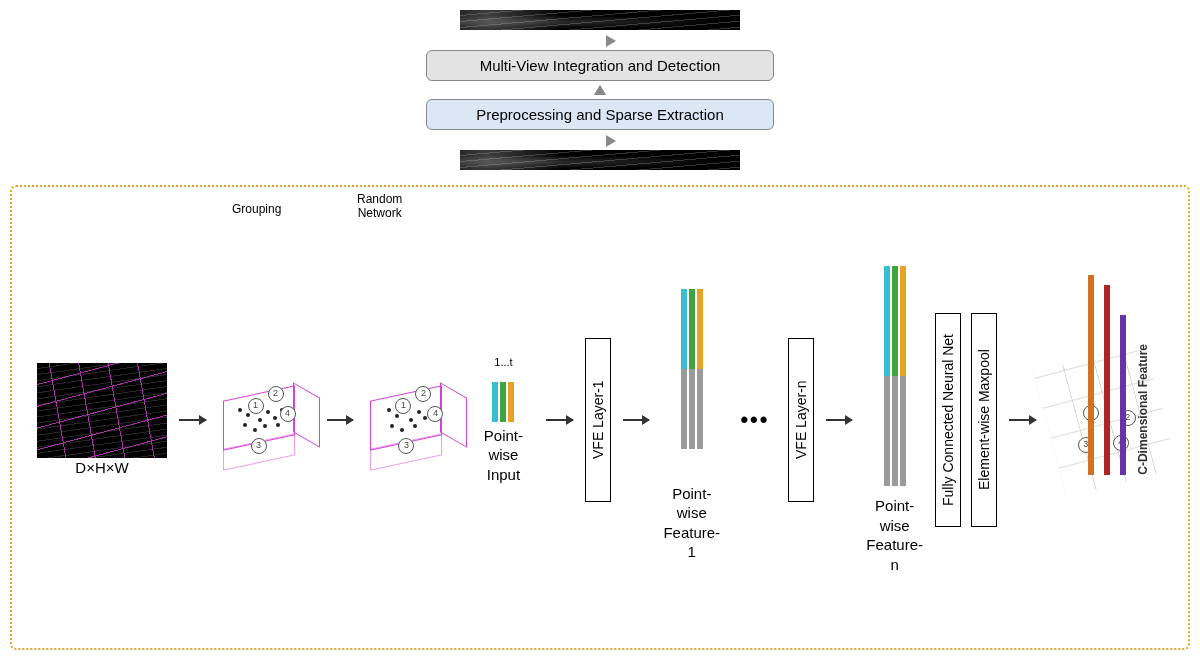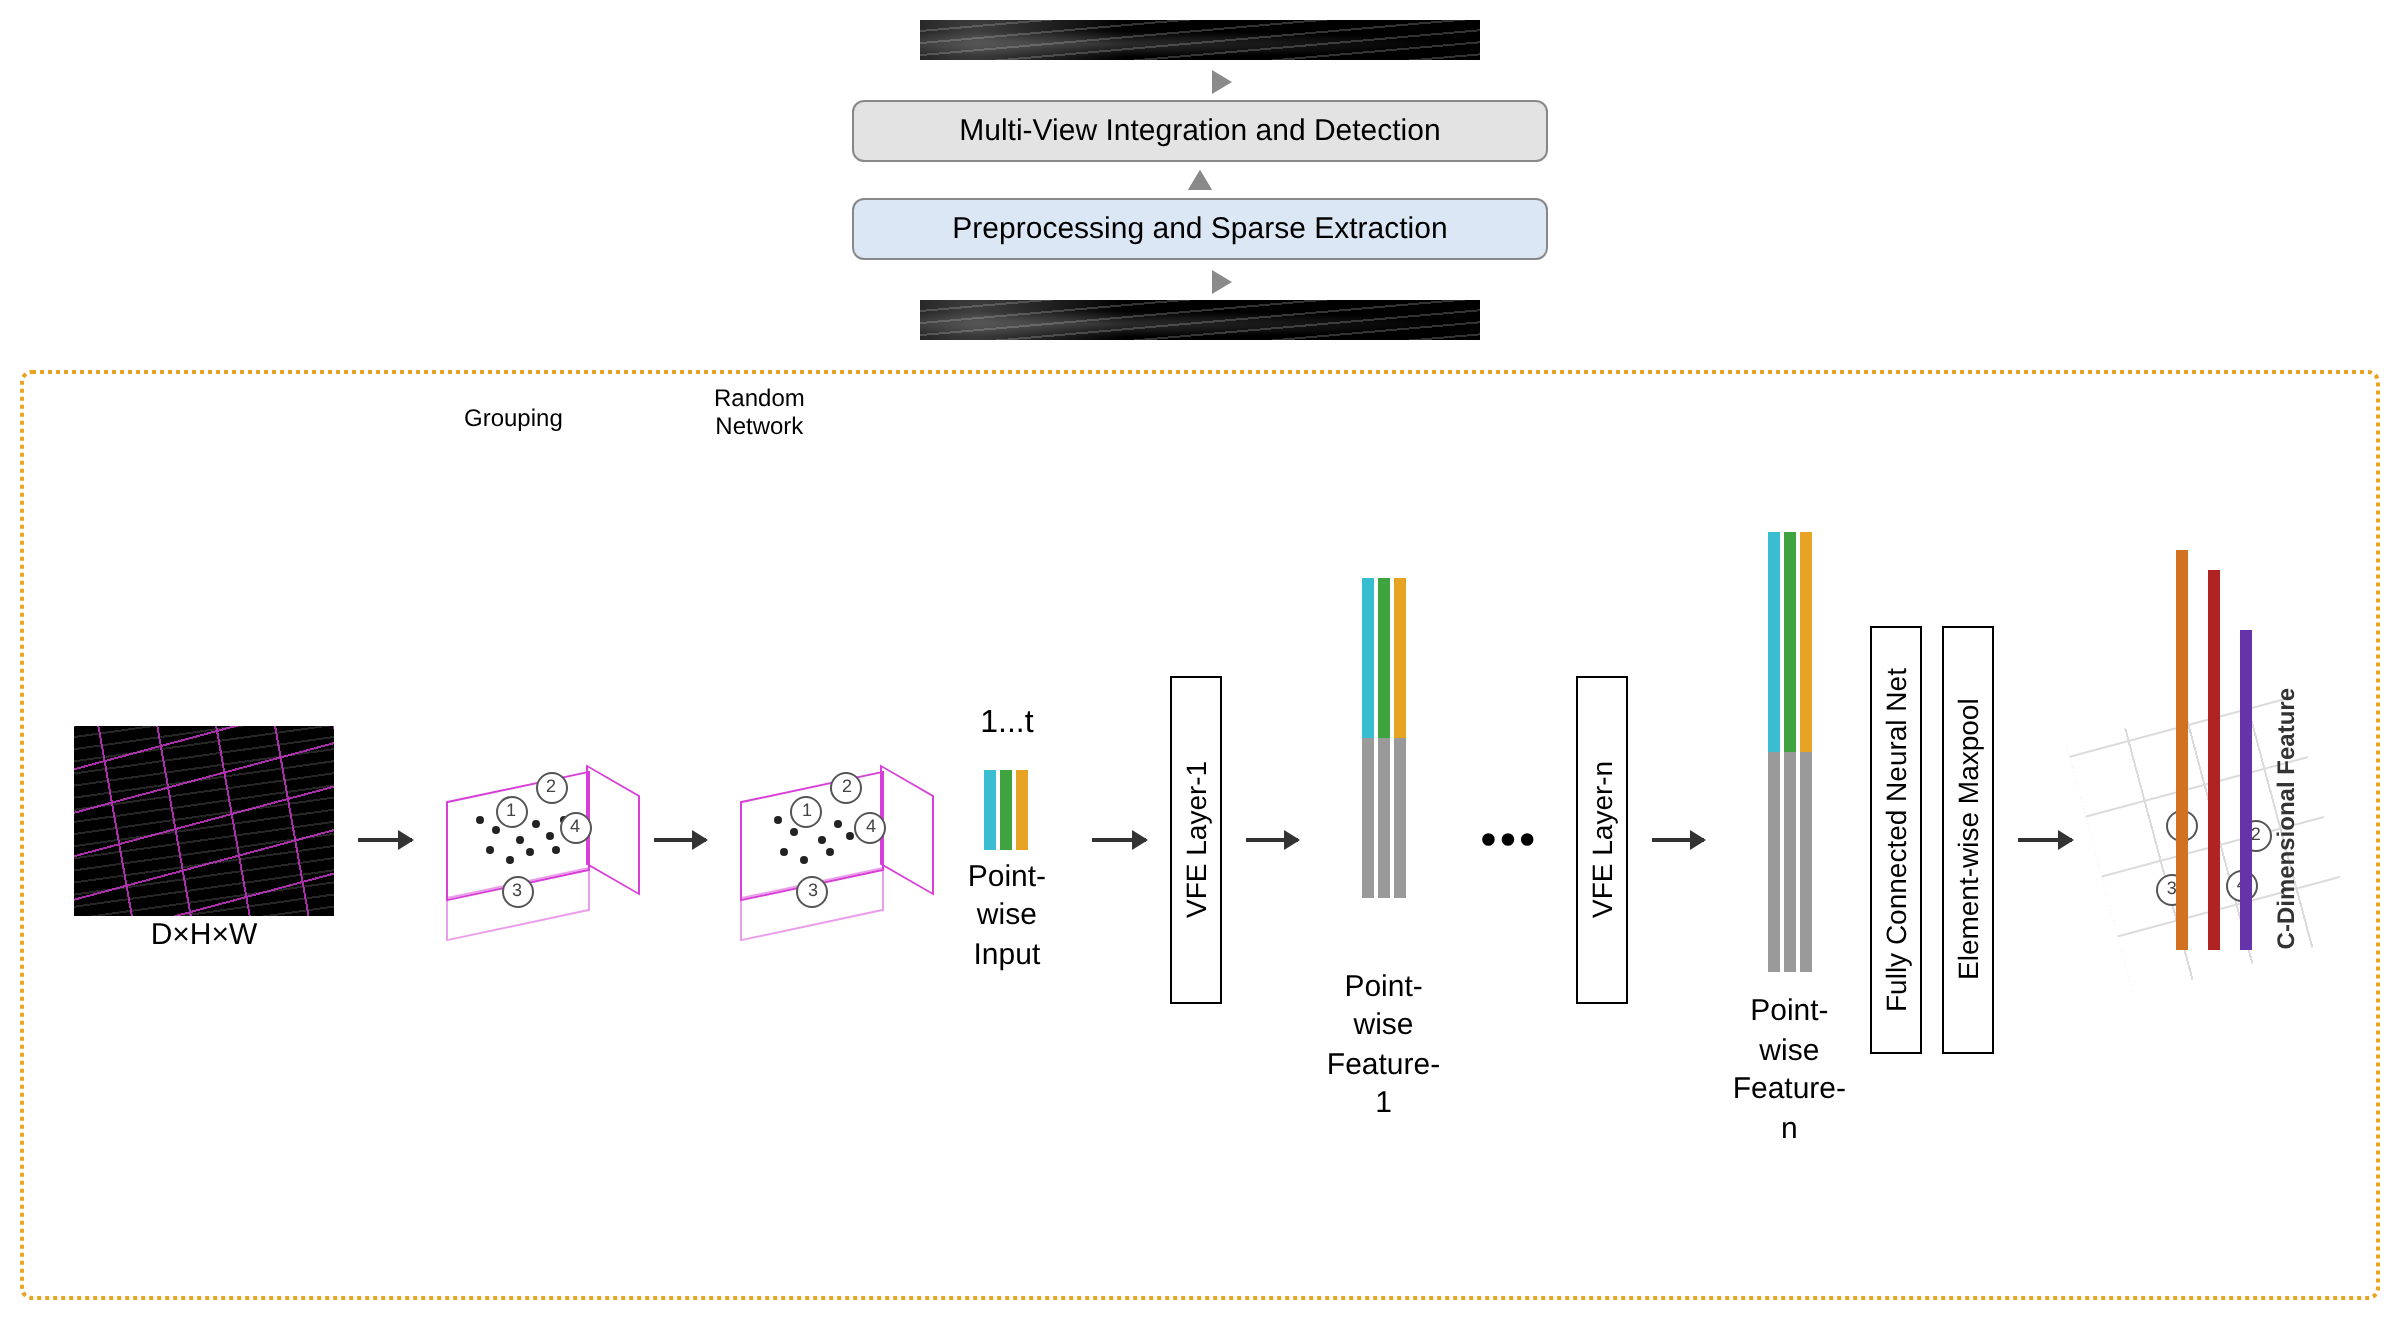--- a/index.html
+++ b/index.html
@@ -335,21 +335,21 @@
     <div class="dot" style="left:35px;top:50px"></div>
     <div class="dot" style="left:48px;top:46px"></div>
     <div class="dot" style="left:58px;top:38px"></div>
     <div class="circ" style="left:50px;top:8px">2</div>
     <div class="circ" style="left:30px;top:20px">1</div>
     <div class="circ" style="left:62px;top:28px">4</div>
     <div class="circ" style="left:33px;top:60px">3</div>
   </div>
 
   <div class="col" style="gap:4px">
-    <div style="font-size:16px">1...t</div>
+    <div style="font-size:11px">1...t</div>
     <div class="bars" style="height:50px">
       <div class="bar small cyan"></div>
       <div class="bar small green"></div>
       <div class="bar small orange"></div>
     </div>
     <div class="stage-below" style="white-space:pre-line">Point-wise
 Input</div>
   </div>
 
   <div class="mini-arrow"></div>

